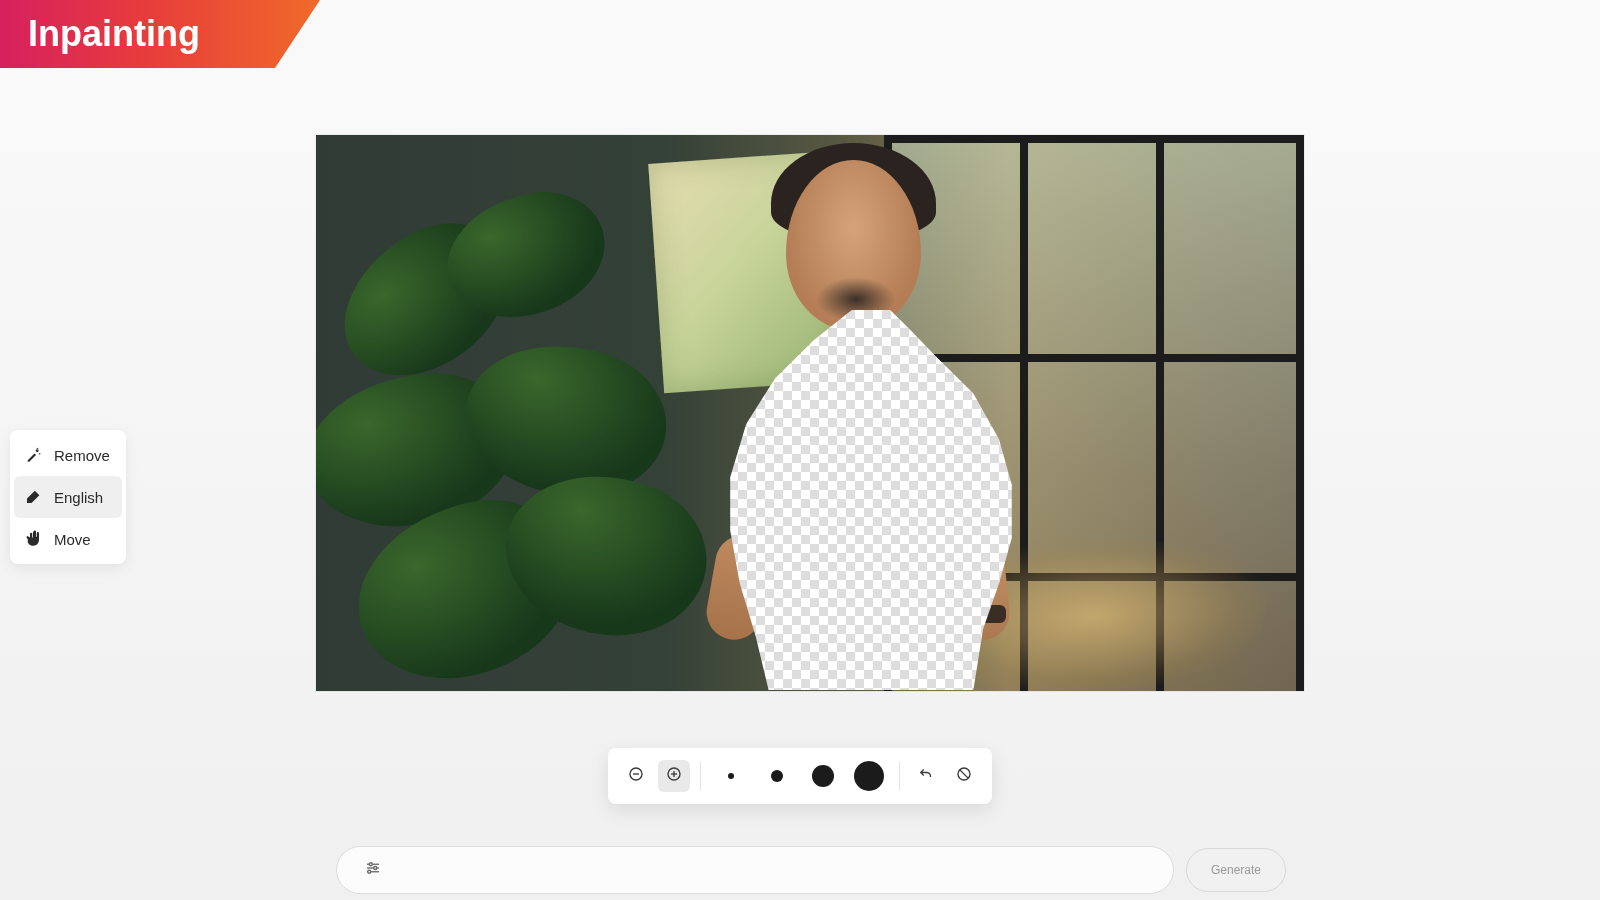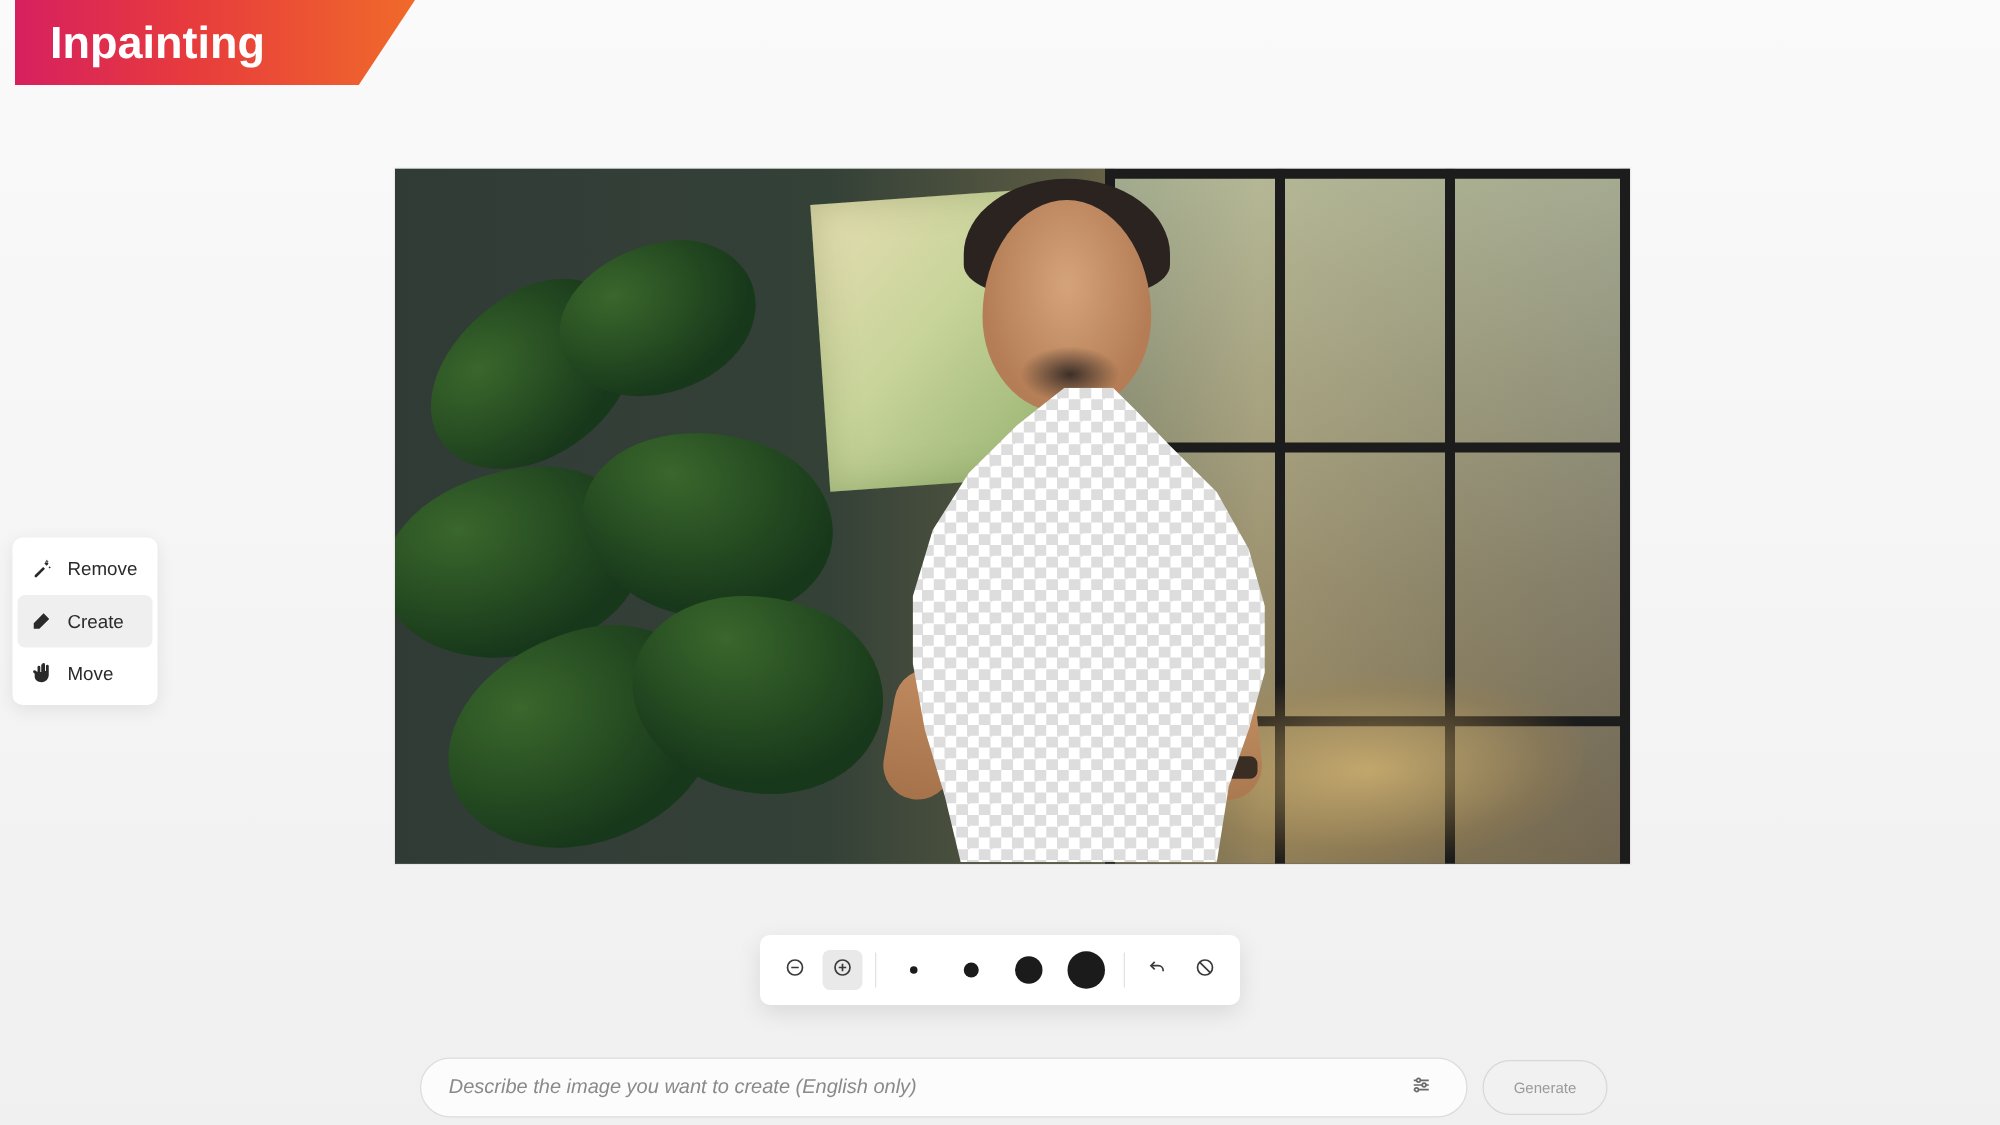--- a/index.html
+++ b/index.html
@@ -14,21 +14,20 @@
   }
 
   
   .ribbon {
     position: absolute;
     top: 0; left: 0;
     height: 68px;
     padding: 0 40px 0 28px;
     display: flex;
     align-items: center;
-    margin-left: 12px;
   }
   .ribbon-bg {
     position: absolute;
     top: 0; left: 0;
     width: 320px; height: 68px;
     background: linear-gradient(90deg, #d6205f 0%, #e73c3c 45%, #f06a2a 100%);
     clip-path: polygon(0 0, 100% 0, calc(100% - 45px) 100%, 0 100%);
     z-index: 0;
   }
   .ribbon-title {
@@ -295,21 +294,21 @@
         </svg>
     </span>
     <span>Remove</span>
   </div>
   <div class="tool active">
     <span class="icon">
       <svg viewBox="0 0 24 24" width="18" height="18" fill="currentColor">
           <path d="M14.5 3.5l6 6L10 20H4v-6L14.5 3.5zM7 20c-1.7 0-3-1.3-3-3 0 0 1.2 1 3 1 1 0 2-.5 2-.5S9 20 7 20z"></path>
         </svg>
     </span>
-    <span>Create</span>
+    <span>English</span>
   </div>
   <div class="tool">
     <span class="icon">
       <svg viewBox="0 0 24 24" width="18" height="18" fill="currentColor">
           <path d="M13 2a1.5 1.5 0 013 0v7h1V4a1.5 1.5 0 013 0v9c0 4-3 8-7.5 8S5 18.5 5 15v-3l-1.4-1.4a1.5 1.5 0 012.1-2.1L8 10V5a1.5 1.5 0 013 0v5h1V3a1.5 1.5 0 013 0"></path>
         </svg>
     </span>
     <span>Move</span>
   </div>
 </div>
@@ -383,21 +382,20 @@
       <svg viewBox="0 0 24 24" width="18" height="18" fill="none" stroke="currentColor" stroke-width="1.8">
           <circle cx="12" cy="12" r="8"></circle>
           <line x1="6.5" y1="6.5" x2="17.5" y2="17.5"></line>
         </svg>
     </span>
   </div>
 </div>
 
 <div class="prompt-bar">
   <div class="prompt-field">
-    <input type="text" placeholder="Describe the image you want to create (English only)" style="">
     <span class="sliders-btn">
       <span>
         <svg viewBox="0 0 24 24" width="18" height="18" fill="none" stroke="currentColor" stroke-width="1.8">
           <line x1="4" y1="7" x2="20" y2="7"></line>
             <circle cx="9" cy="7" r="2" fill="#fff"></circle>
           <line x1="4" y1="12" x2="20" y2="12"></line>
             <circle cx="15" cy="12" r="2" fill="#fff"></circle>
           <line x1="4" y1="17" x2="20" y2="17"></line>
             <circle cx="7" cy="17" r="2" fill="#fff"></circle>
         </svg>

